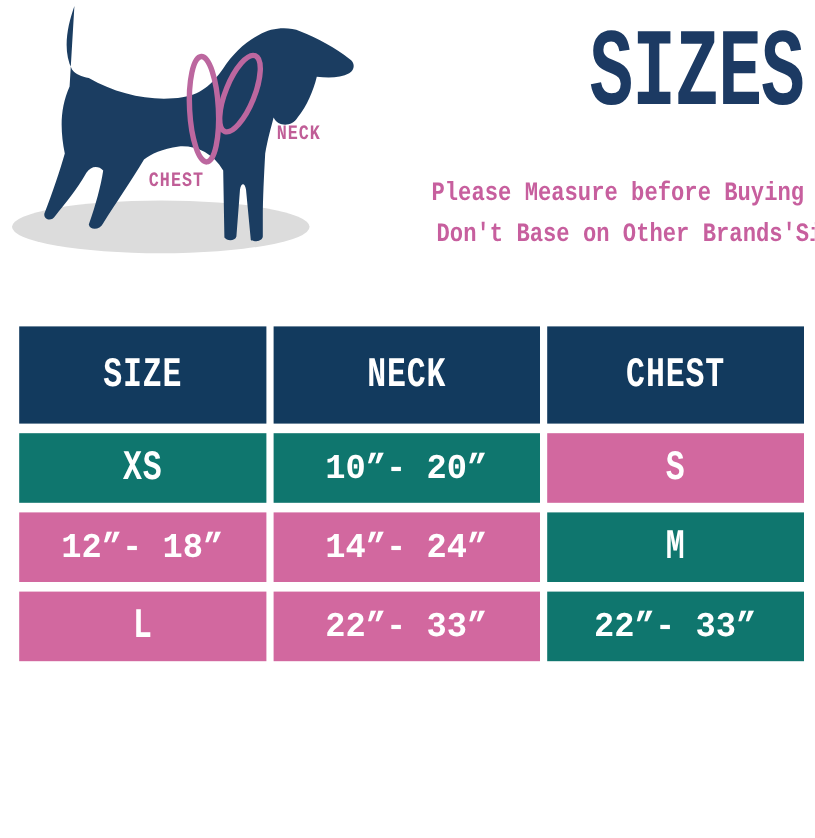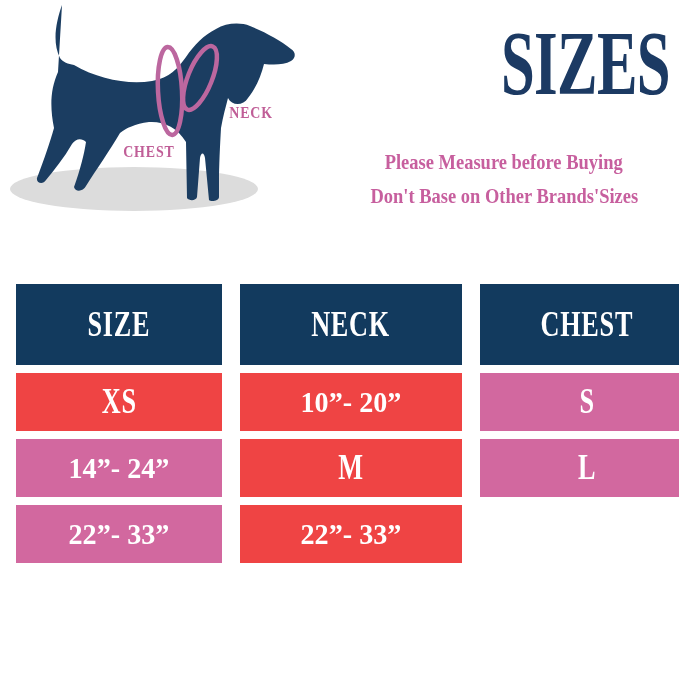--- a/index.html
+++ b/index.html
@@ -1,21 +1,21 @@
 <!DOCTYPE html>
 <html><head>
 <meta charset="utf-8">
 <style>
   html,body{margin:0;padding:0;background:#ffffff;}
   .canvas{
     position:relative;
     width:679px;height:698px;
     background:#ffffff;
     overflow:hidden;
-    font-family:Liberation Serif, serif;
+    font-family:Liberation Mono, monospace;
     font-weight:bold;
   }
   
   .hero{position:absolute;left:0;top:0;width:679px;height:260px;}
   .dog-svg{position:absolute;left:0;top:0;}
   .measure-label{
     position:absolute;
     color:#C05E97;
     font-size:17px;
     letter-spacing:1px;
@@ -49,33 +49,33 @@
   }
   .subtitle .line{
     display:inline-block;
     transform:scaleX(0.84);
     transform-origin:center;
     white-space:nowrap;
   }
   
   .size-table{
     position:absolute;
-    left:16px;top:284px;
+    left:16px;top:272px;
     width:576px;
     display:grid;
     grid-template-columns:206px 222px 214px;
     grid-template-rows:81px repeat(5,58px);
-    gap:8px 18px;
+    gap:8px 6px;
   }
   .cell{
     display:flex;align-items:center;justify-content:center;
     color:#ffffff;
   }
   .bg-navy{background:#123A5E;}
-  .bg-gray{background:#ef4444;}
+  .bg-gray{background:#0f766e;}
   .bg-pink{background:#D2689F;}
   .cond{
     display:inline-block;
     font-size:35px;
     transform:scaleX(0.75);
     transform-origin:center;
     white-space:nowrap;
     letter-spacing:1px;
   }
   .num{
@@ -159,20 +159,23 @@
       <span class="cond">XS</span>
     </div>
     <div class="cell bg-gray">
       <span class="num">10”- 20”</span>
     </div>
 
     <div class="cell bg-pink">
       <span class="cond">S</span>
     </div>
     <div class="cell bg-pink">
+      <span class="num">12”- 18”</span>
+    </div>
+    <div class="cell bg-pink">
       <span class="num">14”- 24”</span>
     </div>
 
     <div class="cell bg-gray">
       <span class="cond">M</span>
     </div>
 
     <div class="cell bg-pink">
       <span class="cond">L</span>
     </div>

